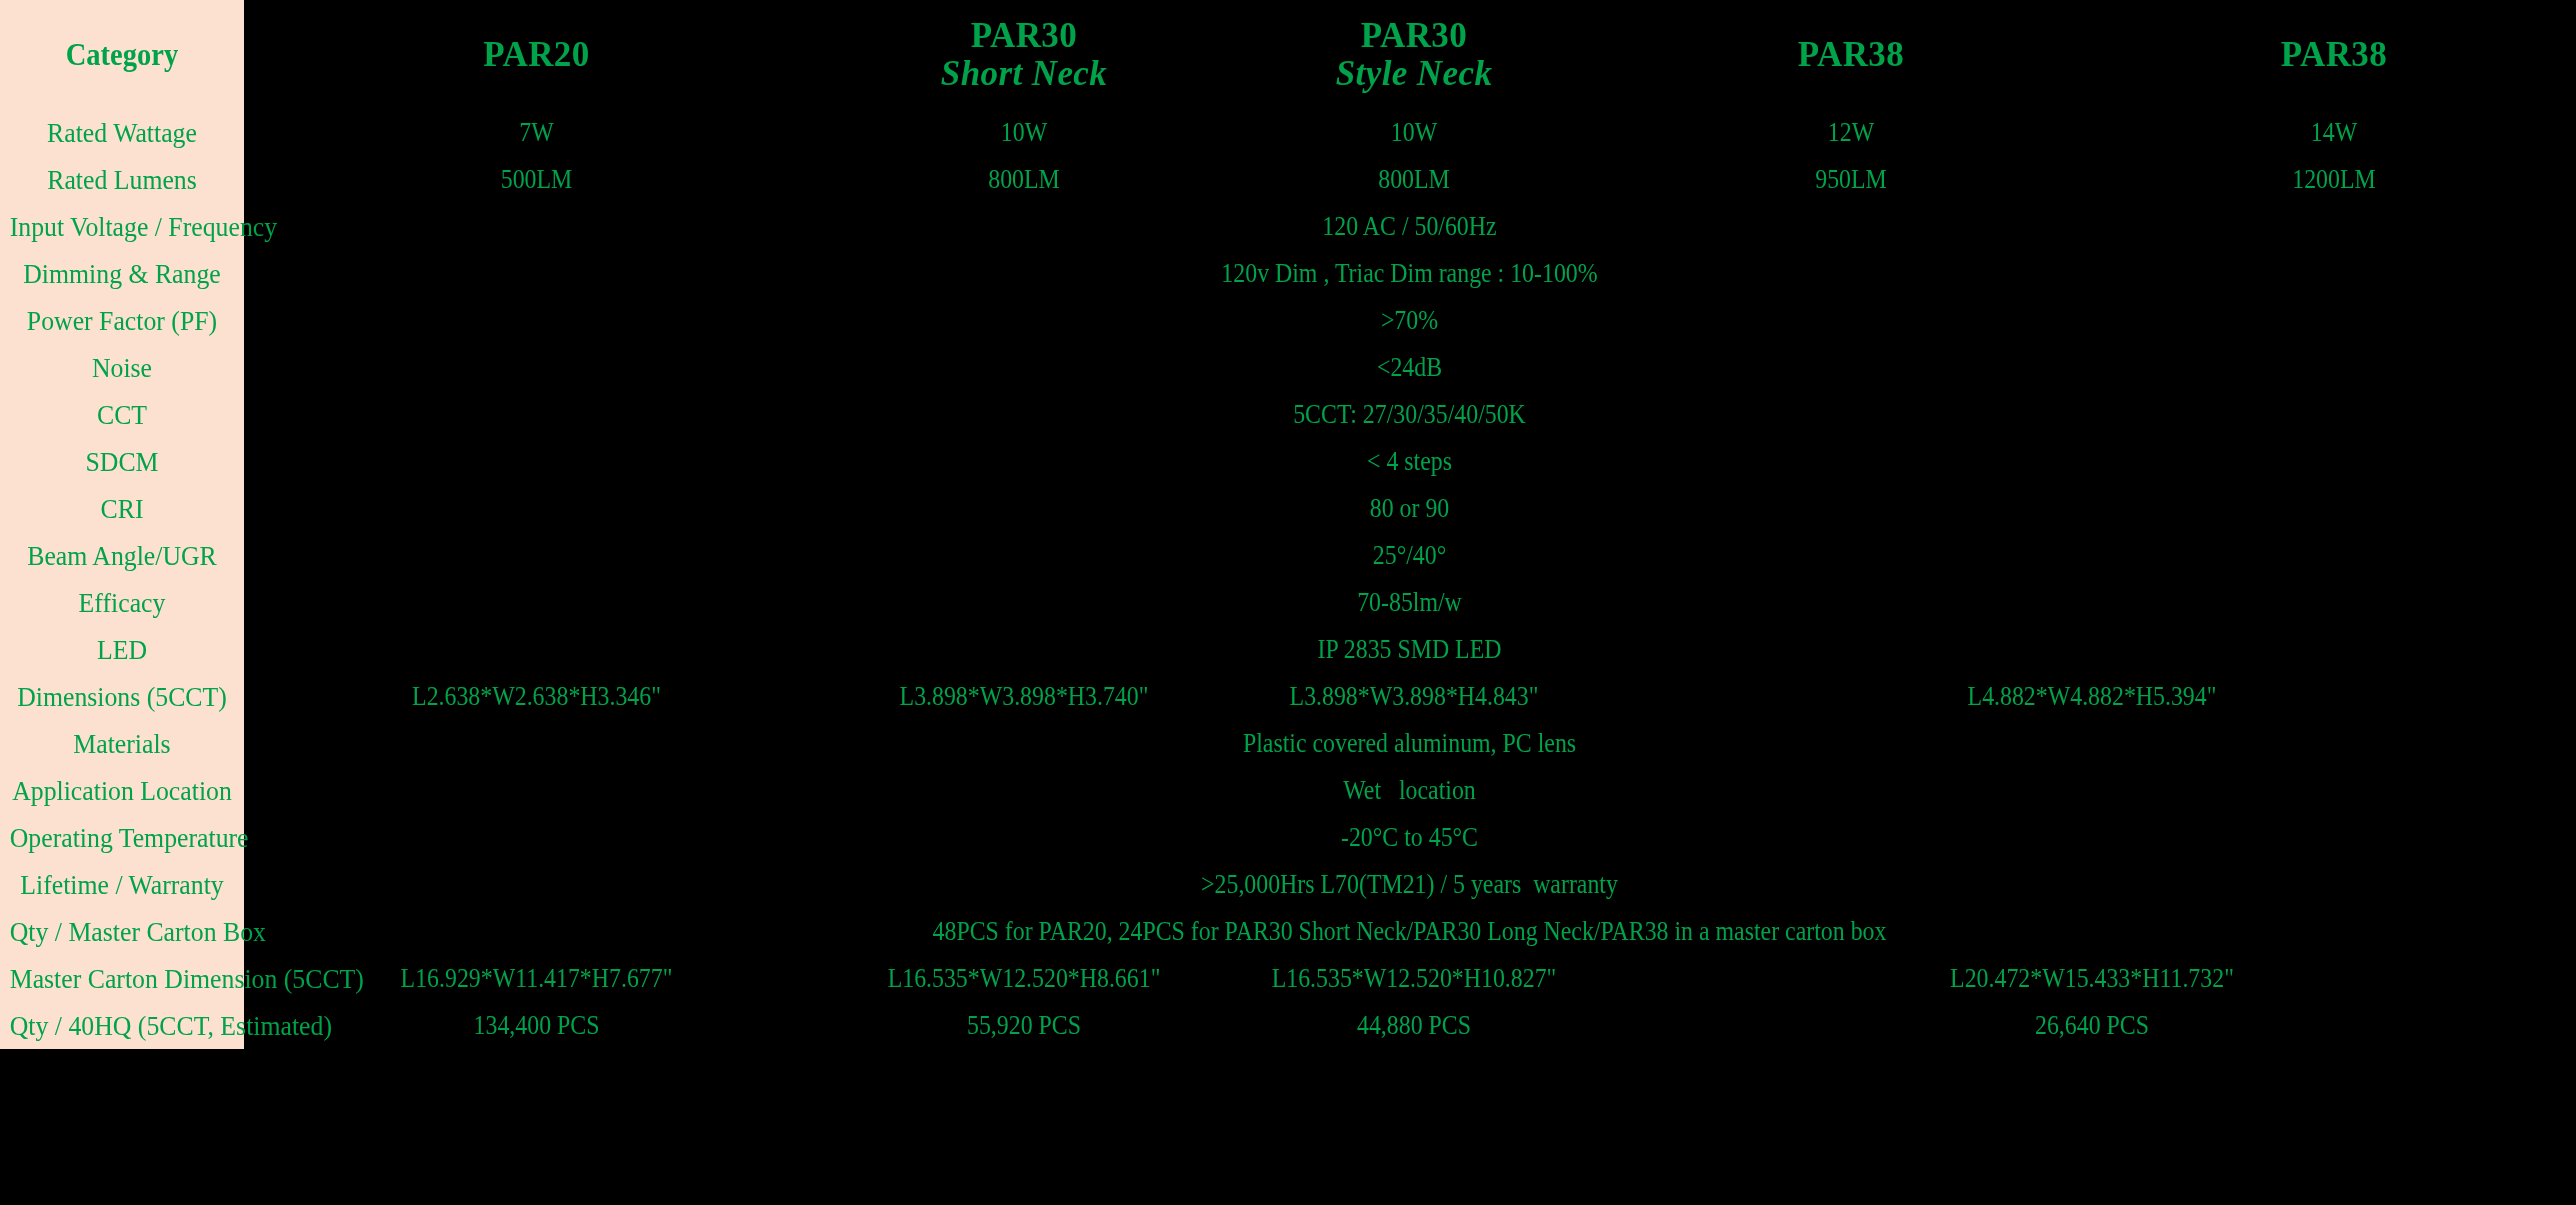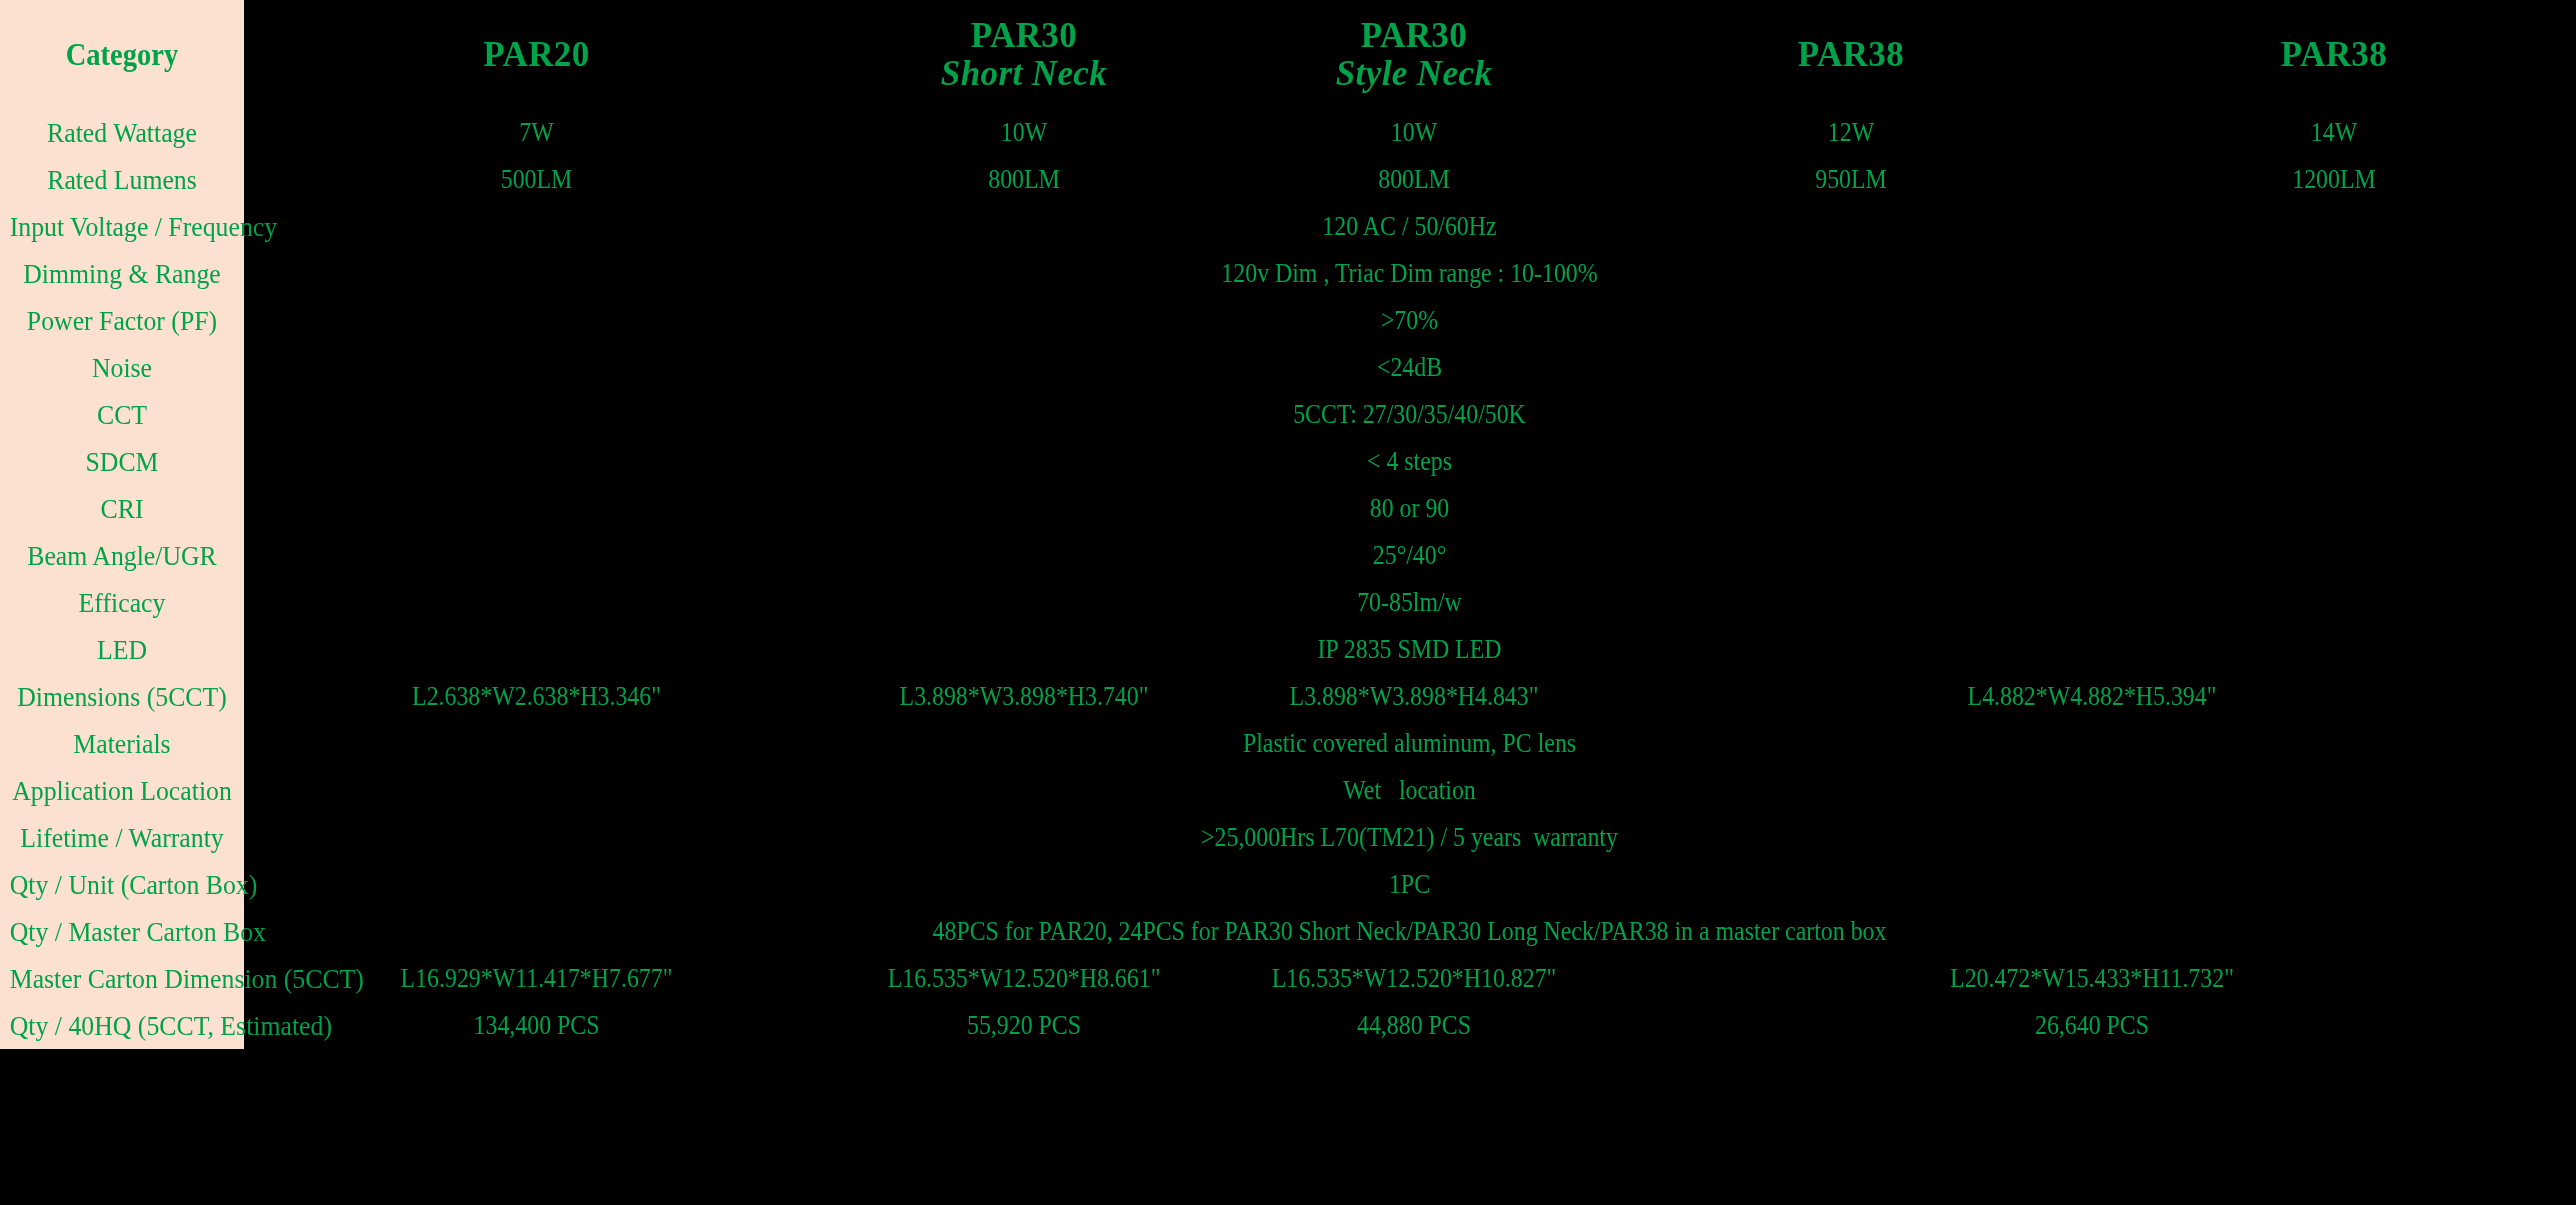--- a/index.html
+++ b/index.html
@@ -249,32 +249,32 @@
       <tr class="data-row">
         <td class="cat-col">
           <span class="lbl">Application Location</span>
         </td>
         <td colspan="6">
           <span class="val-wide">Wet   location</span>
         </td>
       </tr>
       <tr class="data-row">
         <td class="cat-col">
+          <span class="lbl">Operating Temperature</span>
+        </td>
+        <td colspan="6">
+          <span class="val-wide">-20°C to 45°C</span>
+        </td>
+      </tr>
+      <tr class="data-row">
+        <td class="cat-col">
           <span class="lbl">Lifetime / Warranty</span>
         </td>
         <td colspan="6">
           <span class="val-wide">&gt;25,000Hrs L70(TM21) / 5 years  warranty</span>
-        </td>
-      </tr>
-      <tr class="data-row">
-        <td class="cat-col">
-          <span class="lbl">Qty / Unit (Carton Box)</span>
-        </td>
-        <td colspan="6">
-          <span class="val-wide">1PC</span>
         </td>
       </tr>
       <tr class="data-row">
         <td class="cat-col">
           <span class="lbl">Qty / Master Carton Box</span>
         </td>
         <td colspan="6">
           <span class="val-wide">48PCS for PAR20, 24PCS for PAR30 Short Neck/PAR30 Long Neck/PAR38 in a master carton box</span>
         </td>
       </tr>

